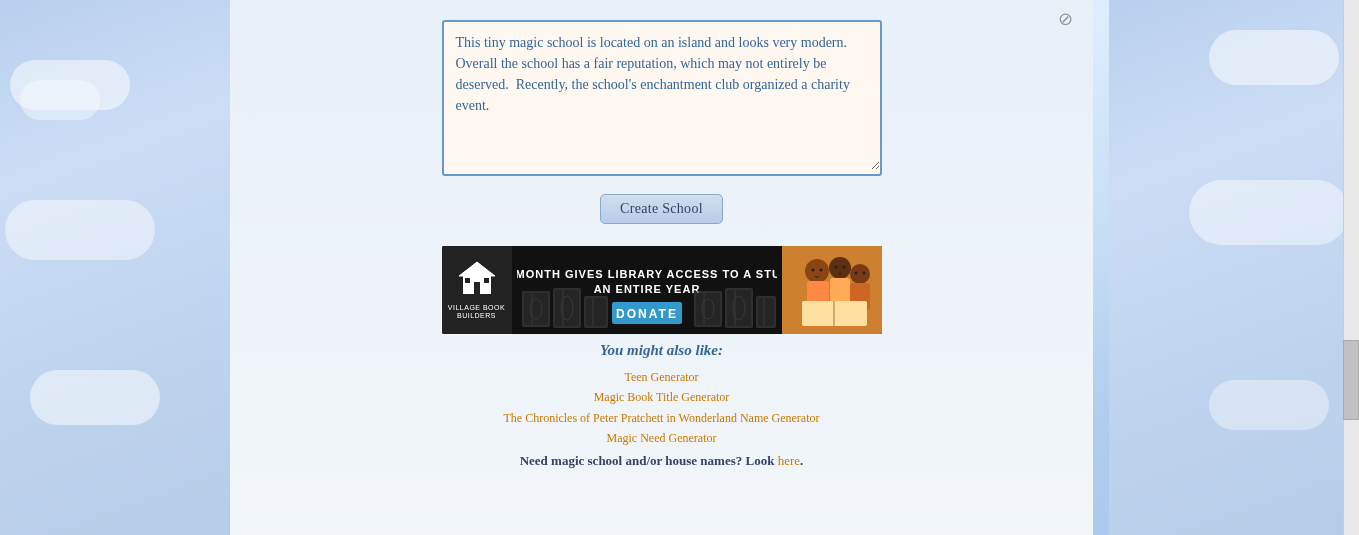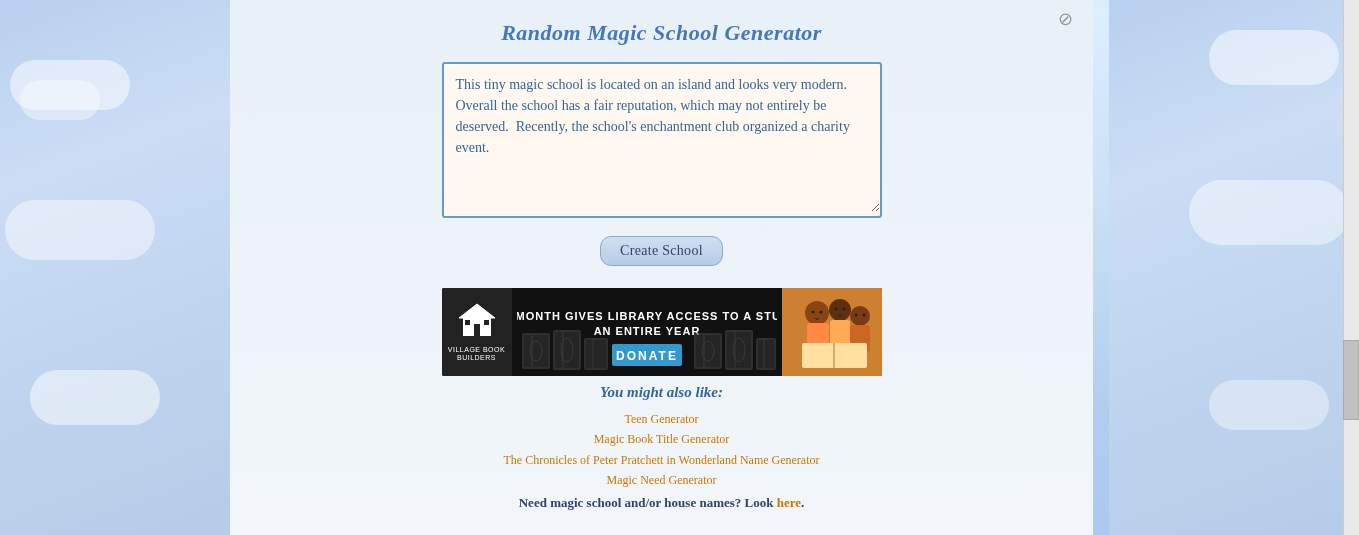--- a/index.html
+++ b/index.html
@@ -124,21 +124,21 @@
     }
 
     .create-school-btn {
       background: linear-gradient(180deg, #d0dff0 0%, #b8cce8 100%);
       border: 1px solid #88aacc;
       color: #334466;
       padding: 6px 19px;
       font-size: 14px;
       font-family: Georgia, serif;
       cursor: pointer;
-      border-radius: 11px;
+      border-radius: 5px;
       letter-spacing: 0.3px;
     }
 
     
     .ad-banner {
       width: 440px;
       height: 88px;
       background: #111;
       margin-top: 22px;
       border-radius: 2px;
@@ -231,21 +231,21 @@
     .rec-note {
       color: #334466;
       font-weight: bold;
       font-size: 13px;
       margin-top: 4px;
     }
 
     .rec-note-link {
       color: #cc7700;
       text-decoration: none;
-      font-weight: bold;
+      font-weight: normal;
     }
 
     
     .cloud-left-1 {
       position: absolute;
       left: 10px;
       top: 60px;
       width: 120px;
       height: 50px;
       background: rgba(255,255,255,0.5);
@@ -329,21 +329,20 @@
 </div>
 
 <div class="main-content">
 
   <div class="top-right-icon">
     <span>⊘</span>
   </div>
 
   <div class="content-wrapper">
 
-    <h1 class="page-title">Random Magic School Generator</h1>
 
     <div class="text-area-wrapper">
       <textarea class="school-textarea" style="">This tiny magic school is located on an island and looks very modern.  Overall the school has a fair reputation, which may not entirely be deserved.  Recently, the school's enchantment club organized a charity event.</textarea>
     </div>
 
     <div class="button-row">
       <button class="create-school-btn">Create School</button>
     </div>
 
     <div class="ad-banner">

